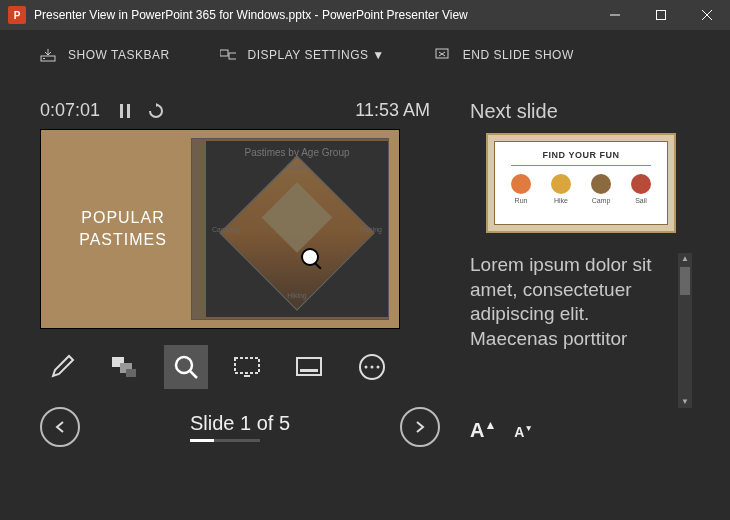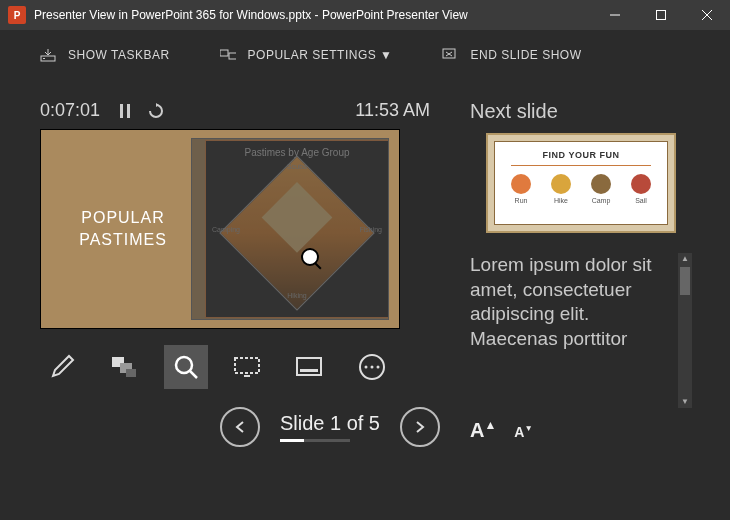--- a/index.html
+++ b/index.html
@@ -138,21 +138,21 @@
   }
   .tools .tool {
     width: 44px; height: 44px;
     display: flex; align-items: center; justify-content: center;
     color: #ddd;
   }
   .tools .tool.active { background: #555; }
   .navrow {
     display: flex;
     align-items: center;
-    justify-content: flex-end;
+    justify-content: space-between;
     gap: 20px;
     margin-top: 18px;
     color: #eee;
     font-size: 20px;
   }
   .navbtn {
     width: 40px; height: 40px;
     border: 2px solid #bbb;
     border-radius: 50%;
     display: flex; align-items: center; justify-content: center;
@@ -259,21 +259,21 @@
     </span>
     <span>SHOW TASKBAR</span>
   </div>
   <div class="titem">
     <span class="ticon">
       <svg width="18" height="14">
           <rect x="0" y="2" width="8" height="6" fill="none" stroke="#ccc"></rect>
           <rect x="9" y="5" width="8" height="6" fill="none" stroke="#ccc"></rect>
         </svg>
     </span>
-    <span>POPULAR SETTINGS ▼</span>
+    <span>DISPLAY SETTINGS ▼</span>
   </div>
   <div class="titem">
     <span class="ticon">
       <svg width="16" height="14">
           <rect x="1" y="1" width="12" height="9" fill="none" stroke="#ccc"></rect>
           <line x1="4" y1="4" x2="10" y2="8" stroke="#ccc"></line>
           <line x1="10" y1="4" x2="4" y2="8" stroke="#ccc"></line>
         </svg>
     </span>
     <span>END SLIDE SHOW</span>

